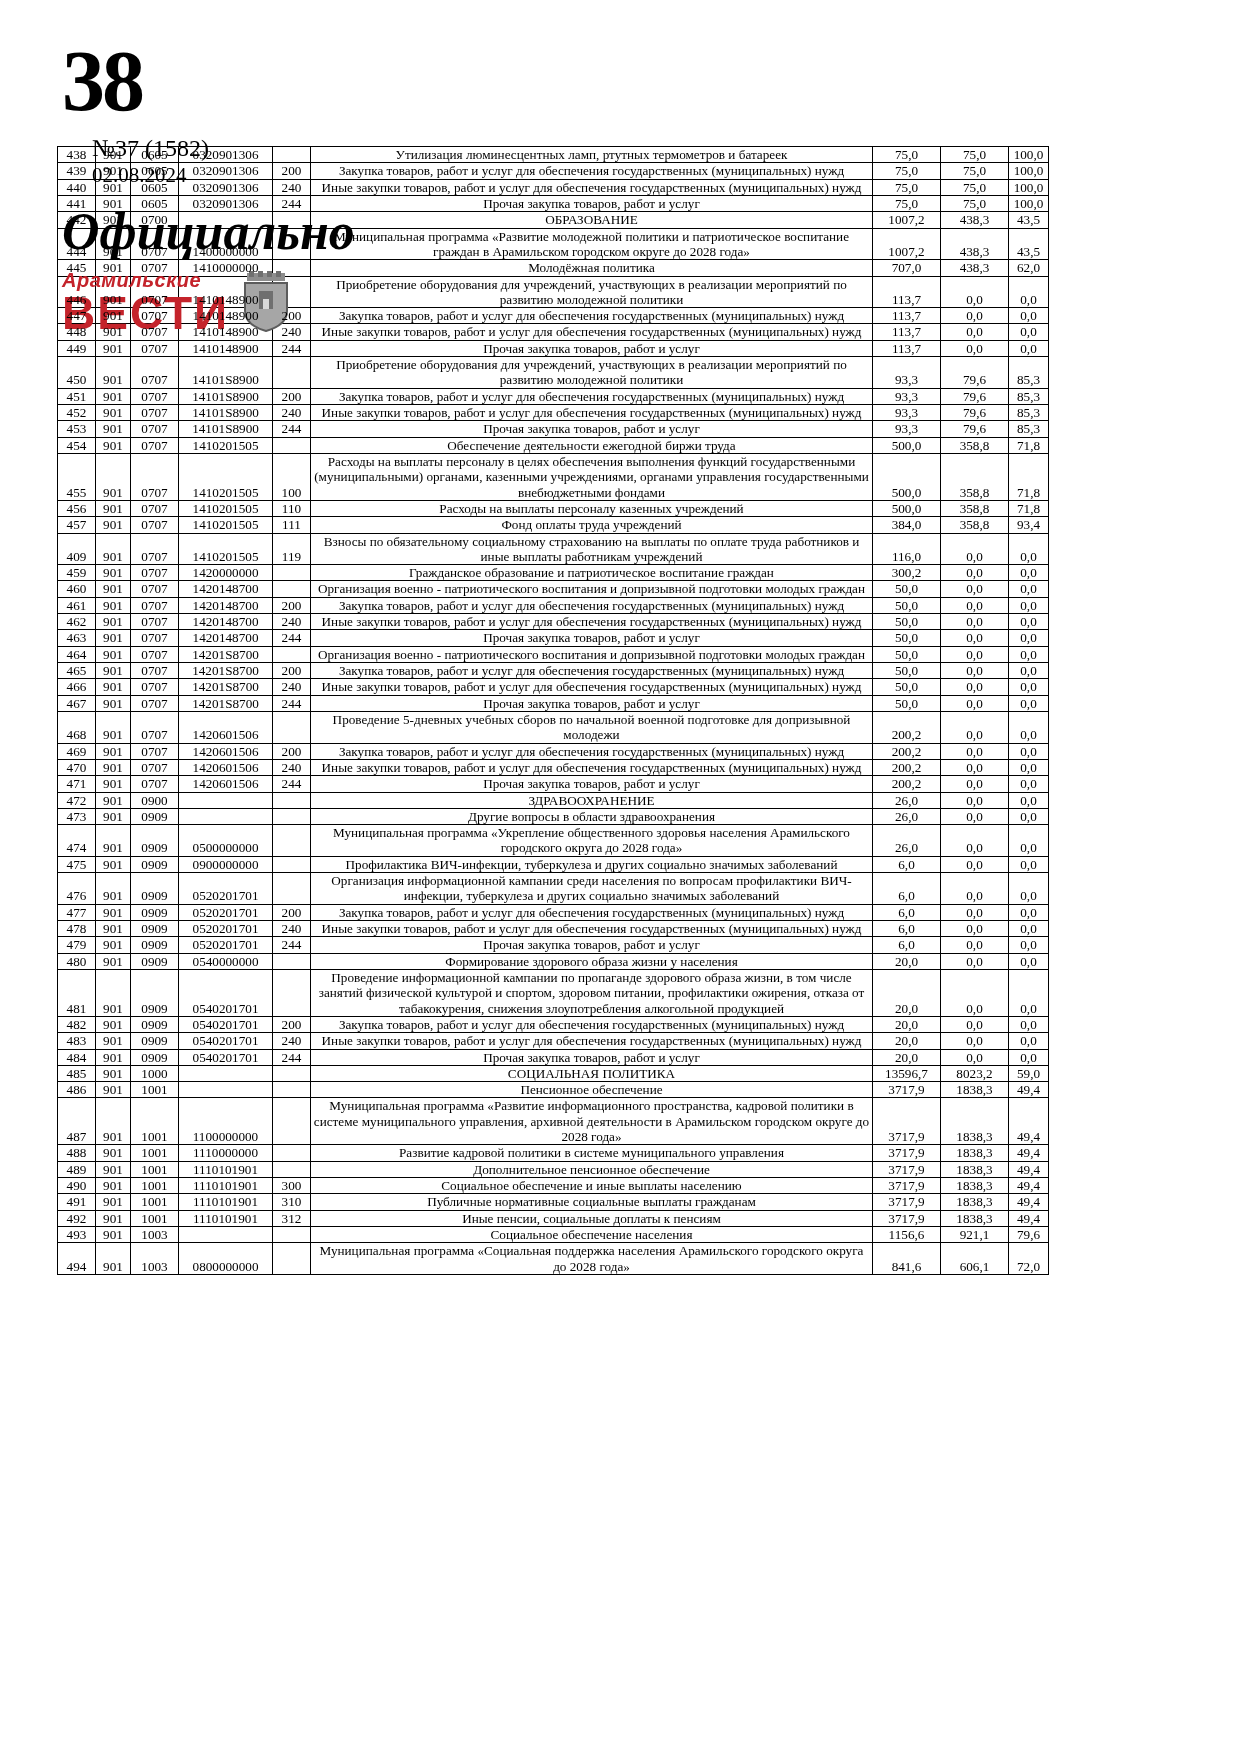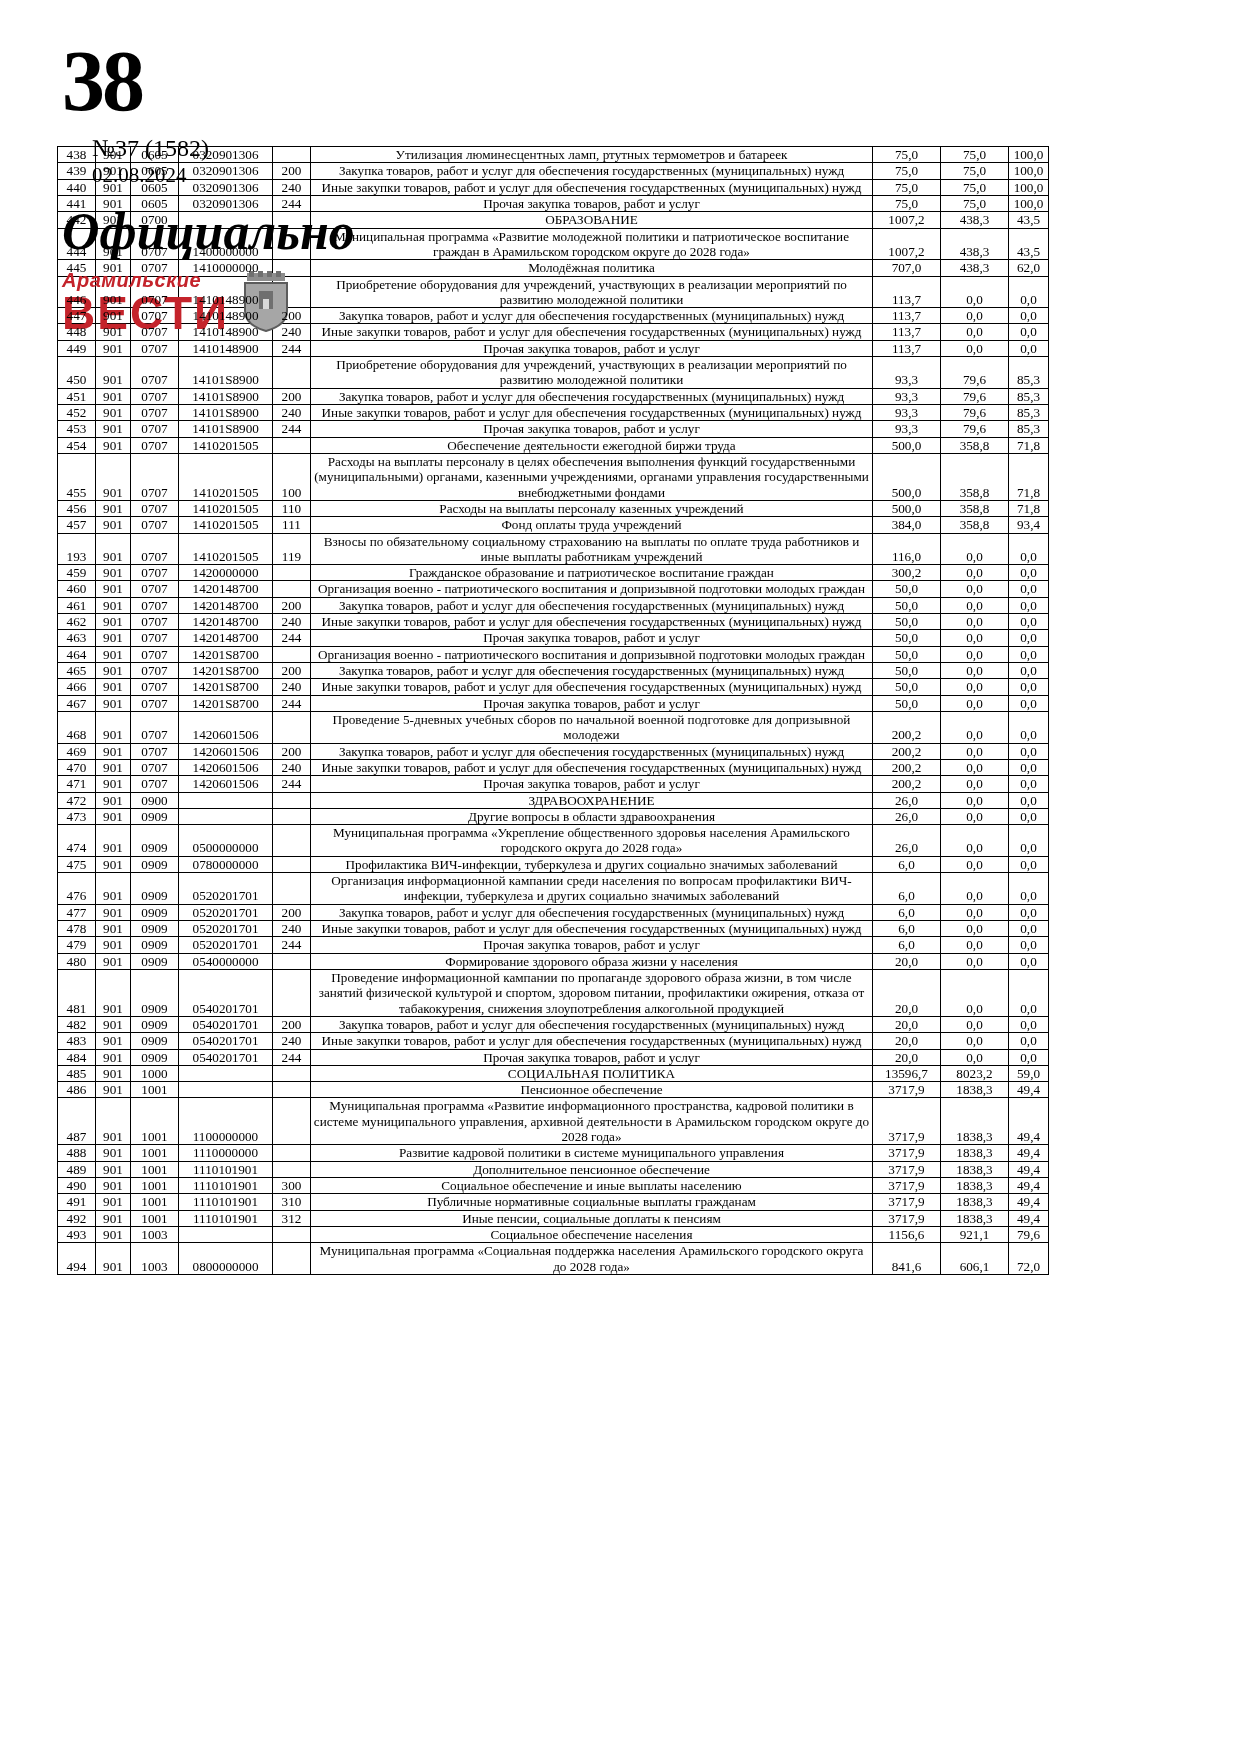--- a/index.html
+++ b/index.html
@@ -305,21 +305,21 @@
         <td class="c-grbs">901</td>
         <td class="c-sec">0707</td>
         <td class="c-csr">1410201505</td>
         <td class="c-vr">111</td>
         <td class="c-name">Фонд оплаты труда учреждений</td>
         <td class="c-val">384,0</td>
         <td class="c-val">358,8</td>
         <td class="c-pct">93,4</td>
       </tr>
       <tr>
-        <td class="c-num">193</td>
+        <td class="c-num">409</td>
         <td class="c-grbs">901</td>
         <td class="c-sec">0707</td>
         <td class="c-csr">1410201505</td>
         <td class="c-vr">119</td>
         <td class="c-name">Взносы по обязательному социальному страхованию на выплаты по оплате труда работников и иные выплаты работникам учреждений</td>
         <td class="c-val">116,0</td>
         <td class="c-val">0,0</td>
         <td class="c-pct">0,0</td>
       </tr>
       <tr>
@@ -495,21 +495,21 @@
         <td class="c-vr"></td>
         <td class="c-name">Муниципальная программа «Укрепление общественного здоровья населения Арамильского городского округа до 2028 года»</td>
         <td class="c-val">26,0</td>
         <td class="c-val">0,0</td>
         <td class="c-pct">0,0</td>
       </tr>
       <tr>
         <td class="c-num">475</td>
         <td class="c-grbs">901</td>
         <td class="c-sec">0909</td>
-        <td class="c-csr">0780000000</td>
+        <td class="c-csr">0900000000</td>
         <td class="c-vr"></td>
         <td class="c-name">Профилактика ВИЧ-инфекции, туберкулеза и других социально значимых заболеваний</td>
         <td class="c-val">6,0</td>
         <td class="c-val">0,0</td>
         <td class="c-pct">0,0</td>
       </tr>
       <tr>
         <td class="c-num">476</td>
         <td class="c-grbs">901</td>
         <td class="c-sec">0909</td>

